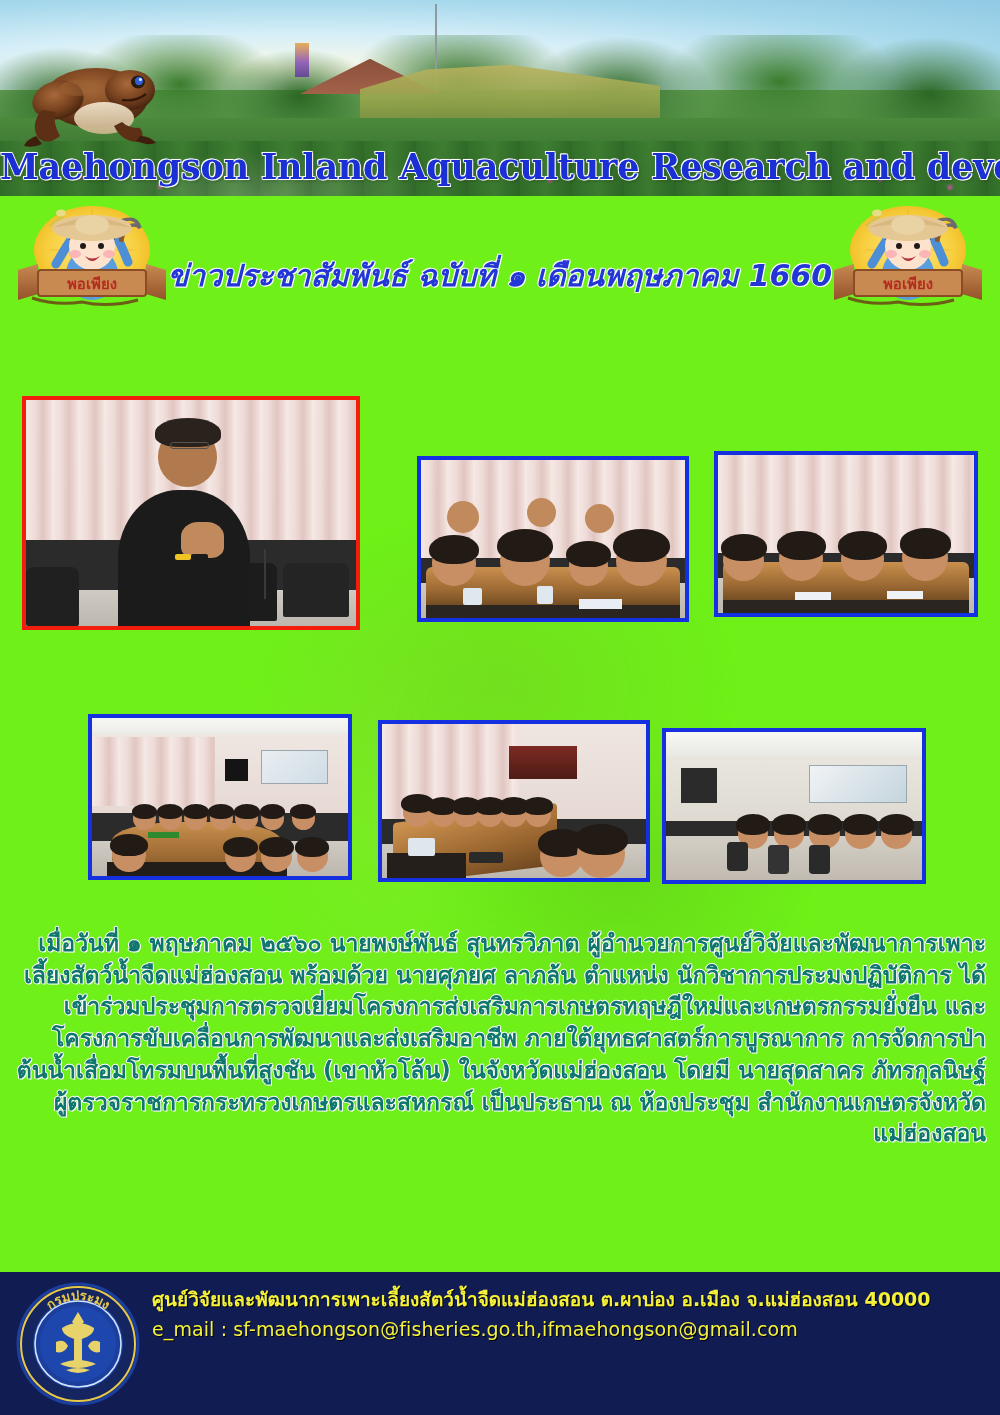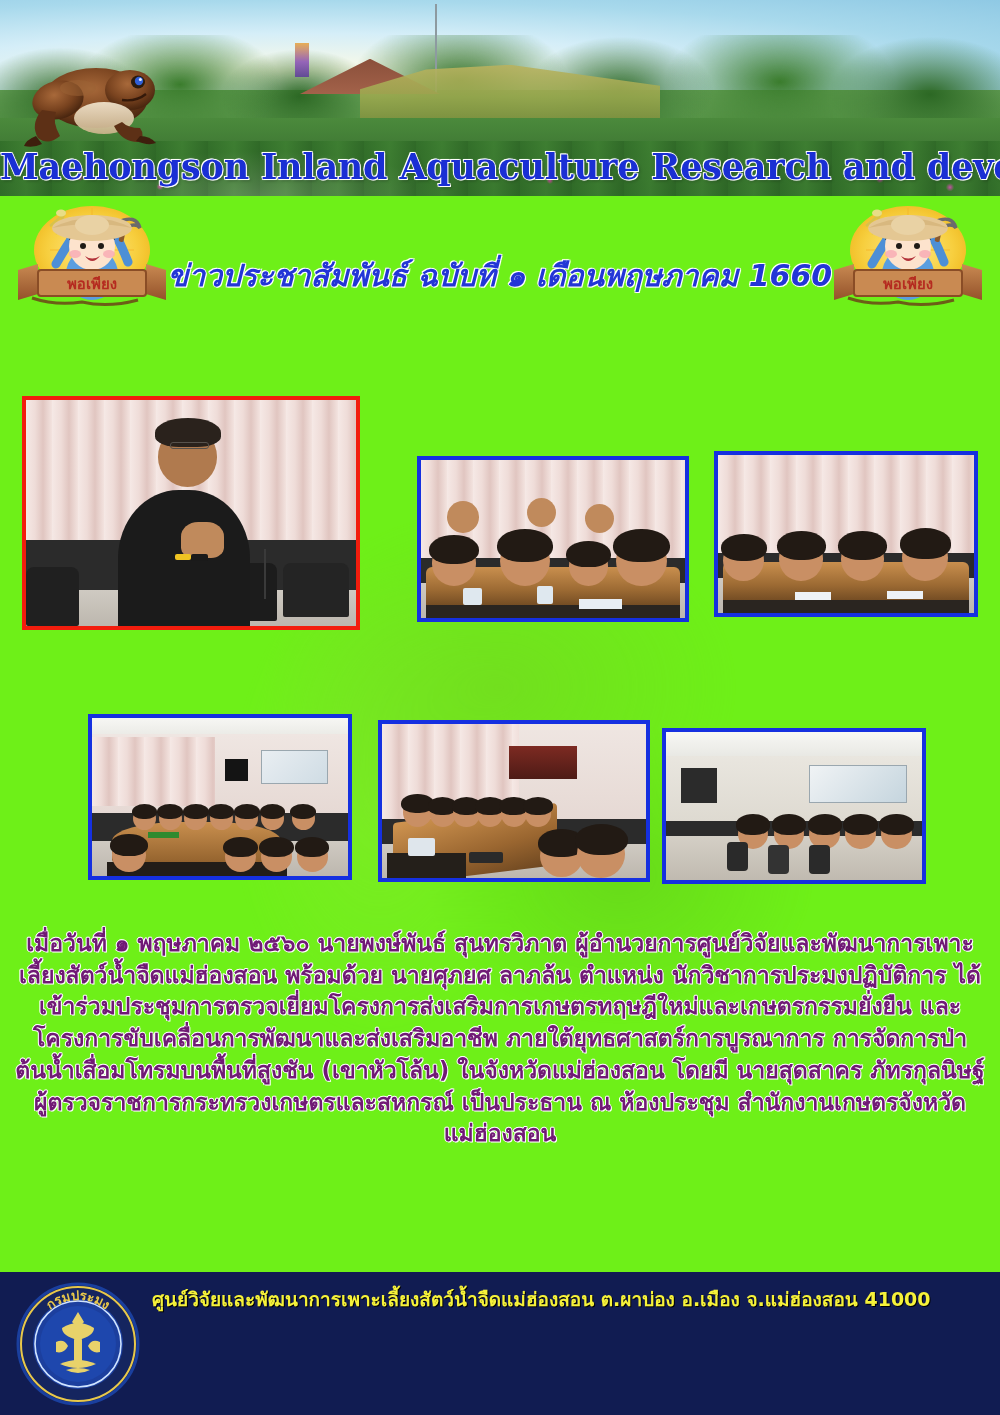--- a/index.html
+++ b/index.html
@@ -233,25 +233,25 @@
   
   .body-text {
     position: absolute;
     left: 14px; top: 928px;
     width: 972px;
     z-index: 6;
     font-family: "DejaVu Sans", "Liberation Sans", sans-serif;
     font-size: 23px;
     font-weight: bold;
     line-height: 1.38;
-    color: #701a75;
+    color: #0f766e;
     -webkit-text-stroke: 1.2px #ffffff;
     paint-order: stroke fill;
     text-shadow: 0 0 1px #fff, 1px 1px 0 #fff, -1px 0 0 #fff, 0 -1px 0 #fff;
-    text-align: center;
+    text-align: right;
   }
   .body-text p { margin: 0; }
 
   
   .footer {
     position: absolute;
     left: 0; top: 1272px;
     width: 1000px; height: 143px;
     background: #111c52;
     z-index: 10;
@@ -736,17 +736,18 @@
         <path d="M50 88 Q62 84 74 88 Q62 94 50 88 Z"></path>
         <ellipse cx="62" cy="50" rx="5" ry="6"></ellipse>
       </g>
       <path id="arcTop" d="M 18 62 A 44 44 0 0 1 106 62" fill="none"></path>
       <text font-family="DejaVu Sans, sans-serif" font-size="13" font-weight="bold" fill="#e8c84a">
         <textPath href="#arcTop" startOffset="50%" text-anchor="middle">กรมประมง</textPath>
       </text>
     </svg>
 
     <div class="footer-lines">
-      <div class="ln">ศูนย์วิจัยและพัฒนาการเพาะเลี้ยงสัตว์น้ำจืดแม่ฮ่องสอน ต.ผาบ่อง อ.เมือง จ.แม่ฮ่องสอน 41000</div>
+      <div class="ln">ศูนย์วิจัยและพัฒนาการเพาะเลี้ยงสัตว์น้ำจืดแม่ฮ่องสอน ต.ผาบ่อง อ.เมือง จ.แม่ฮ่องสอน 40000</div>
+      <div class="ln email">e_mail : sf-maehongson@fisheries.go.th,ifmaehongson@gmail.com</div>
     </div>
   </div>
 
 </div>
 
 </body></html>

